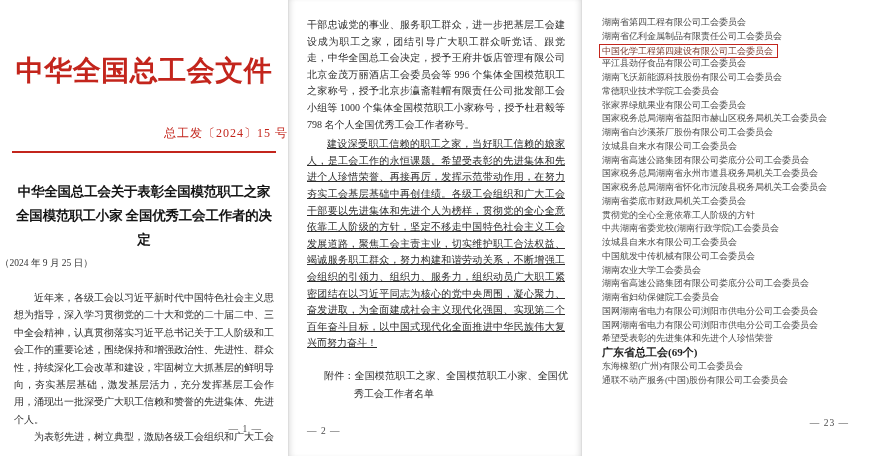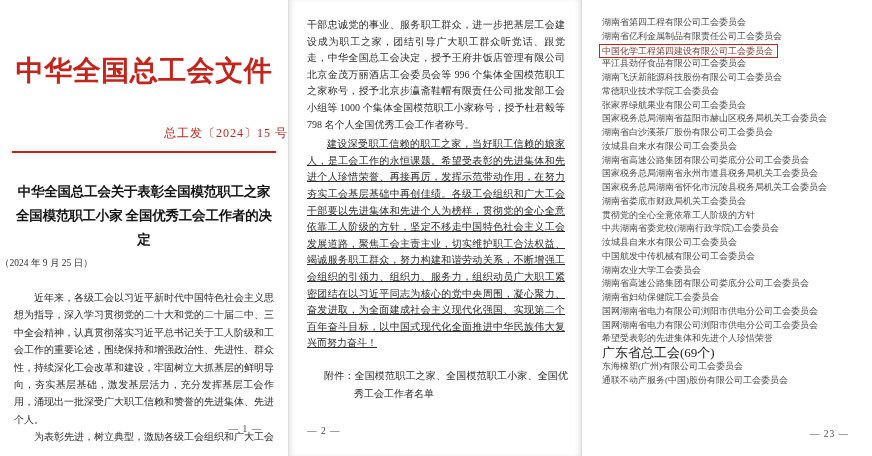--- a/index.html
+++ b/index.html
@@ -34,29 +34,29 @@
   
   .body2{margin:17px 13px 0 15px;font-size:10px;line-height:16.6px;text-align:justify;color:var(--body-text);}
   .body2 p{margin:3px;}
   .body2 p.indent{text-indent:2em;text-decoration:underline;}
   .attachment{margin:15px 13px 0 15px;font-size:10px;line-height:18px;color:var(--body-text);
     padding-left:50px;text-indent:-30px;text-align:justify;}
 
   
   .list{margin:16px 10px 0 20px;font-size:9px;color:var(--list-text);}
   .list-row{height:13.75px;line-height:13.75px;white-space:nowrap;overflow:visible;}
-  .list-row.header{font-weight:normal;color:#1d1d1d;font-size:13px;}
+  .list-row.header{font-weight:bold;color:#1d1d1d;font-size:11px;}
   .list-row.highlighted span{
     display:inline-block;border:1px solid var(--accent-red);
     padding:0 4px 0 2px;margin-left:-3px;color:var(--highlight-text);line-height:12px;}
 
   .pagenum{position:absolute;font-size:9.5px;color:#4a4a4a;letter-spacing:1px;}
   .page-1 .pagenum{right:26px;bottom:22px;}
   .page-2 .pagenum{left:18px;bottom:20px;}
-  .page-3 .pagenum{right:18px;bottom:17px;}
+  .page-3 .pagenum{right:18px;bottom:28px;}
 </style>
 </head>
 <body>
 
 <div class="canvas">
 
   <div class="page page-1">
     <div class="masthead">中华全国总工会文件</div>
     <div class="docnum">总工发〔2024〕15 号</div>
     <div class="rule"></div>

